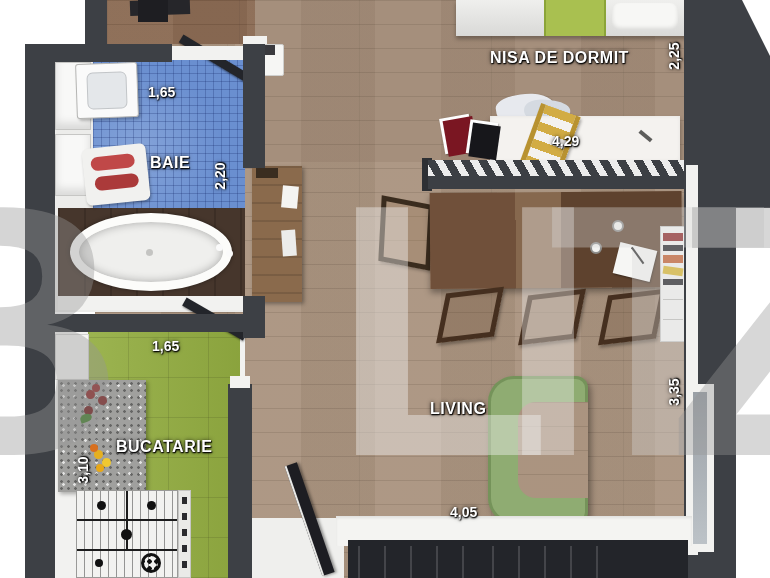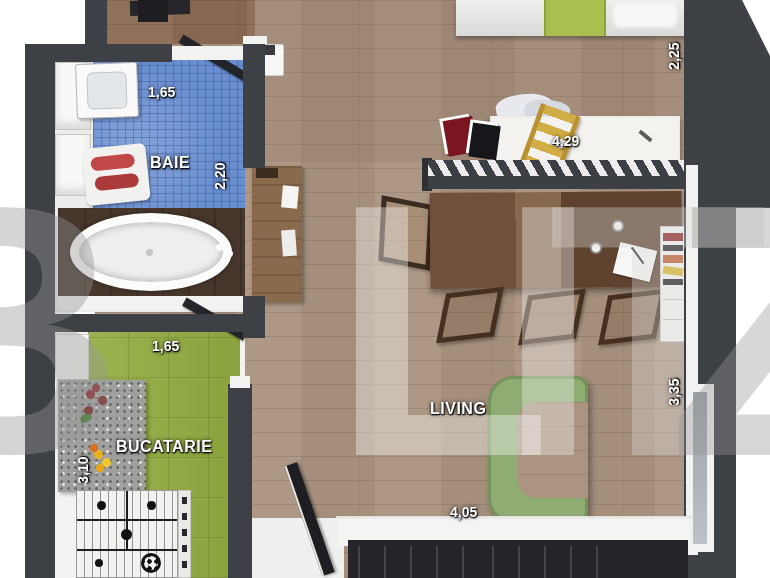--- a/index.html
+++ b/index.html
@@ -282,20 +282,21 @@
     <div class="pane" style="left:10px;width:118px;"></div>
     <div class="pane" style="left:144px;width:130px;"></div>
   </div>
 
   <div class="wm" style="left:-135px;color:rgba(150,150,150,0.40);">B</div>
   <div class="wm" style="left:332px;color:rgba(242,242,242,0.42);">L</div>
   <div class="wm" style="left:498px;color:rgba(242,242,242,0.38);">I</div>
   <div class="wm" style="left:548px;color:rgba(215,215,215,0.36);">T</div>
   <div class="wm" style="left:668px;color:rgba(150,150,150,0.38);">Z</div>
 
+  <div class="lbl room-lbl" style="left:490px;top:49px;">NISA DE DORMIT</div>
   <div class="lbl dim-lbl vert" style="left:660px;top:48px;">2,25</div>
   <div class="lbl dim-lbl" style="left:552px;top:133px;">4,29</div>
   <div class="lbl dim-lbl" style="left:148px;top:84px;">1,65</div>
   <div class="lbl room-lbl" style="left:150px;top:154px;">BAIE</div>
   <div class="lbl dim-lbl vert" style="left:206px;top:168px;">2,20</div>
   <div class="lbl dim-lbl" style="left:152px;top:338px;">1,65</div>
   <div class="lbl room-lbl" style="left:116px;top:438px;">BUCATARIE</div>
   <div class="lbl dim-lbl vert" style="left:69px;top:462px;">3,10</div>
   <div class="lbl room-lbl" style="left:430px;top:400px;">LIVING</div>
   <div class="lbl dim-lbl" style="left:450px;top:504px;">4,05</div>

